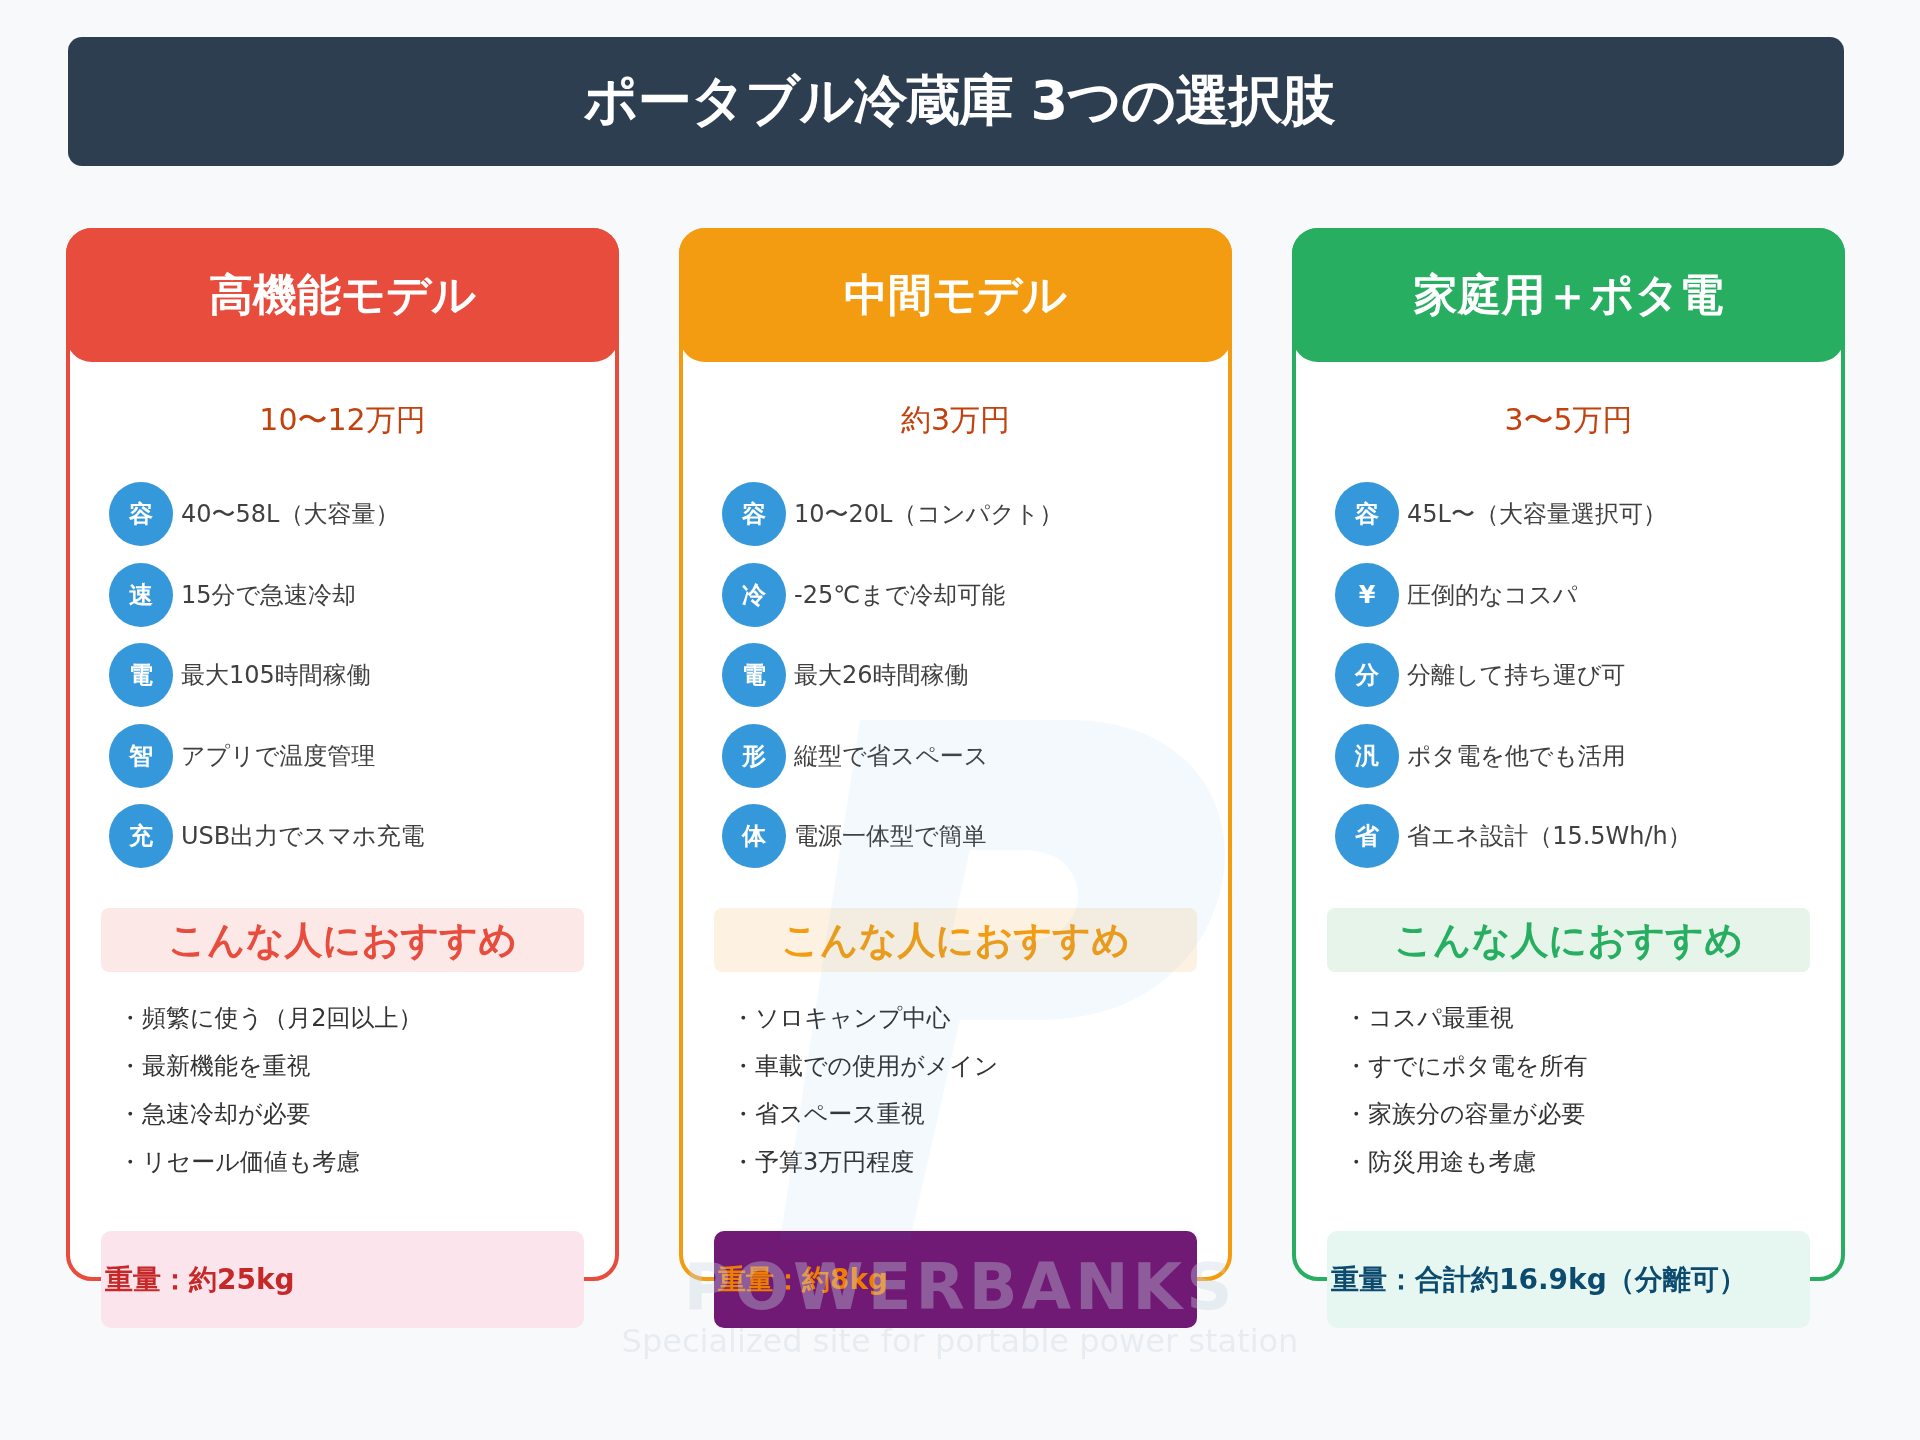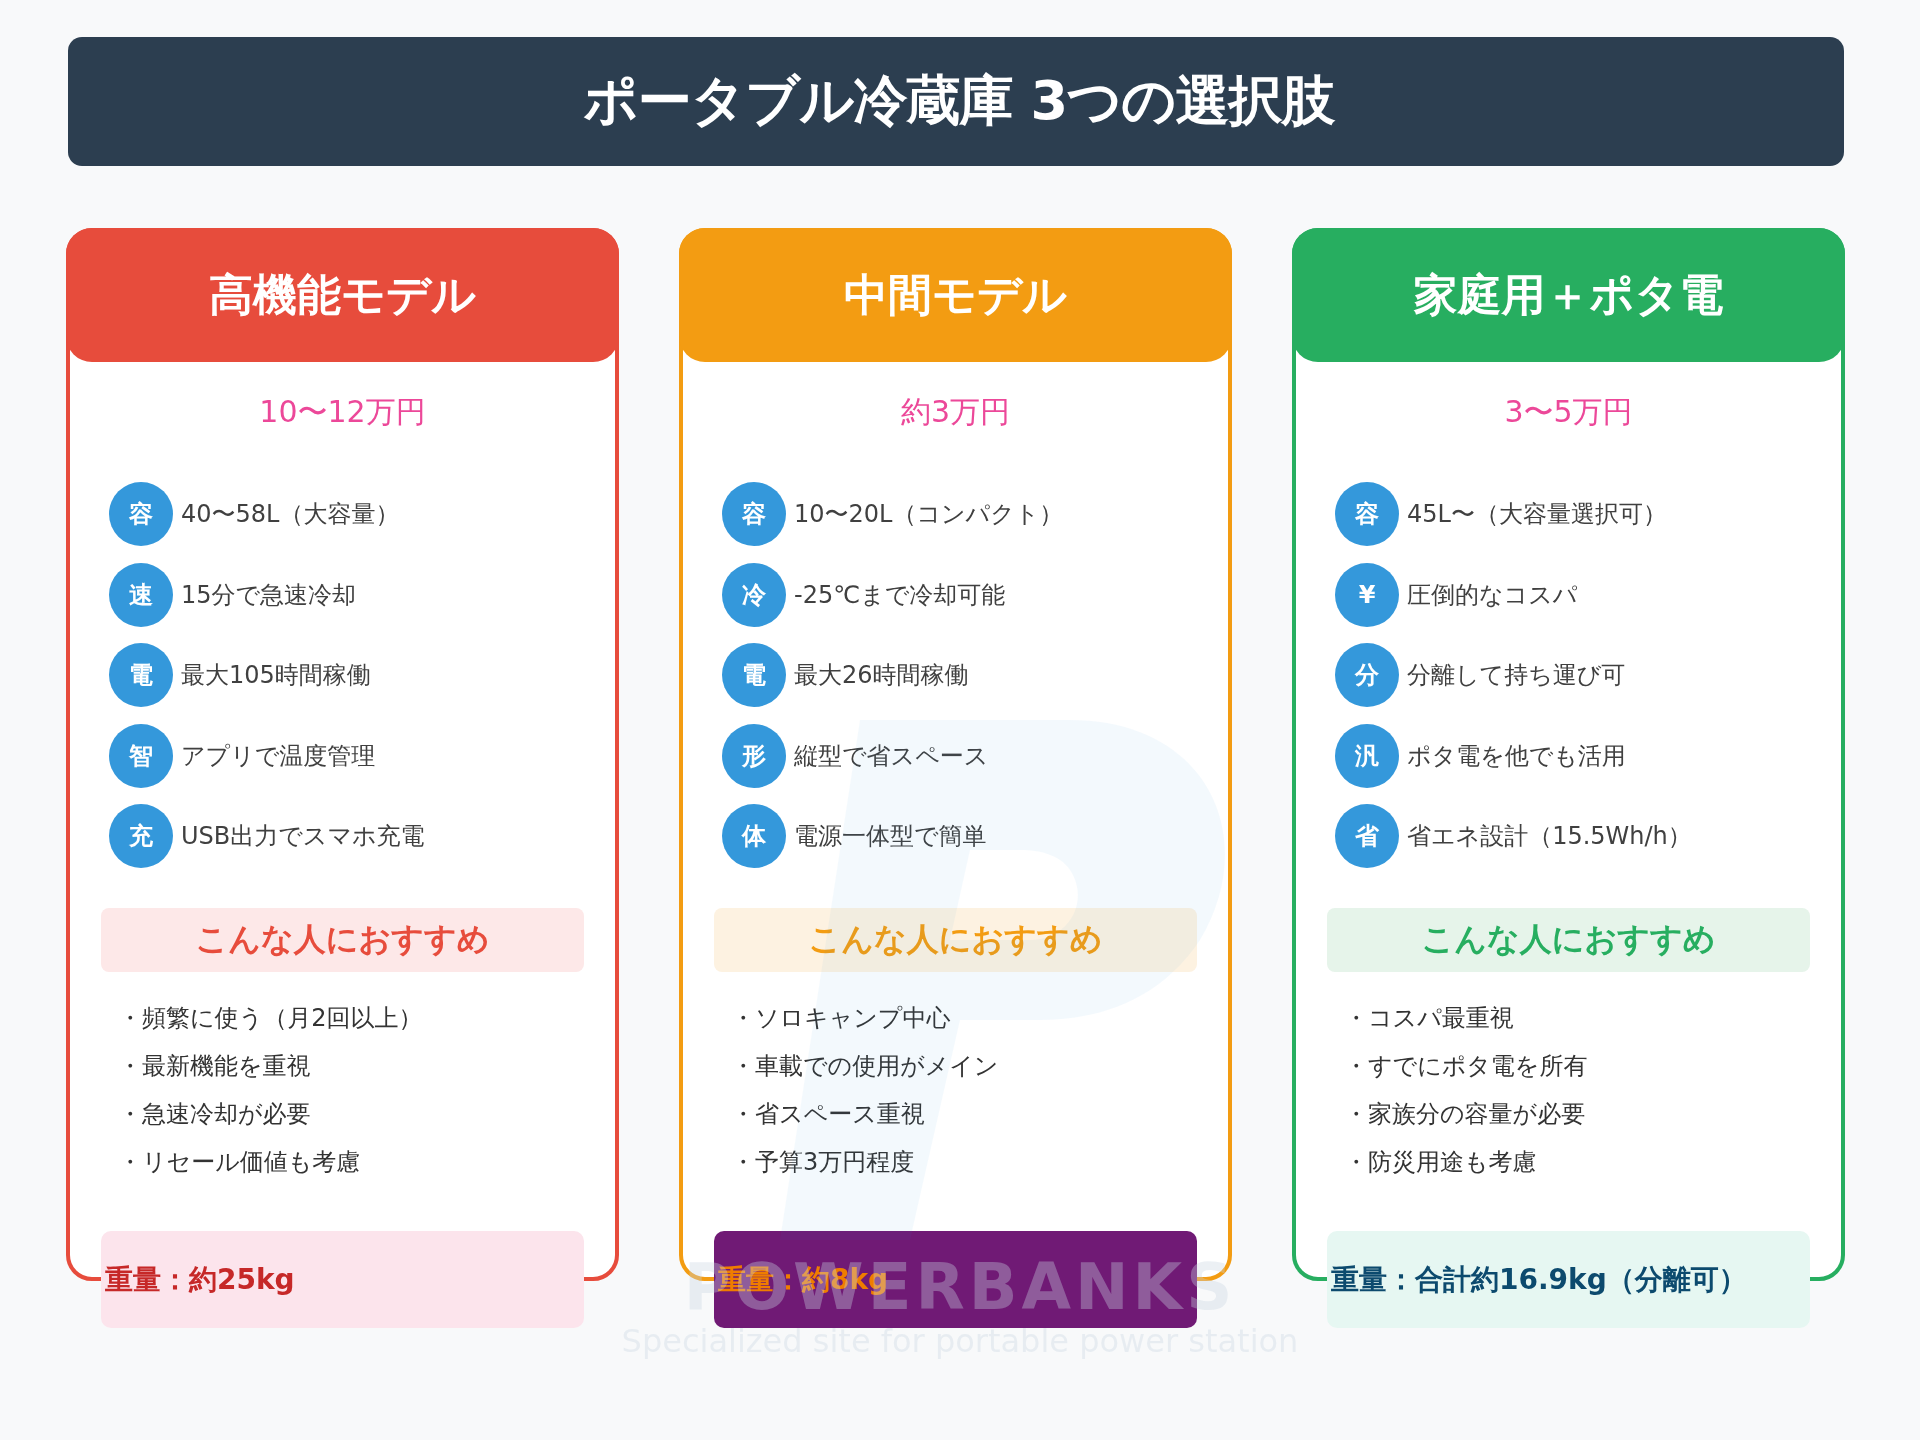--- a/index.html
+++ b/index.html
@@ -37,36 +37,36 @@
     position: absolute; top: 228px; width: 553px; height: 1053px;
     border: 4px solid; border-radius: 26px; background: #ffffff;
   }
   .card-header {
     position: absolute; left: -4px; top: -4px; width: 553px; height: 134px;
     border-radius: 26px 26px 26px 26px;
     display: flex; align-items: center; justify-content: center;
   }
   .card-header h2 { color: #fff; font-size: 44px; font-weight: bold; }
   .price {
-    position: absolute; top: 160px; left: 0; width: 100%; text-align: center;
-    font-size: 30px; color: #ec4899;
+    position: absolute; top: 168px; left: 0; width: 100%; text-align: center;
+    font-size: 30px; color: #c2410c;
   }
   .features { position: absolute; top: 250px; left: 39px; right: 20px; }
   .feature { display: flex; align-items: center; height: 64px; margin-bottom: 16.5px; }
   .feature-icon {
     width: 64px; height: 64px; border-radius: 50%; background: #3498db;
     color: #fff; font-weight: bold; font-size: 24px;
     display: flex; align-items: center; justify-content: center; flex-shrink: 0;
   }
   .feature-text { margin-left: 8px; font-size: 24px; color: #404040; white-space: nowrap; }
   .rec-box {
     position: absolute; left: 31px; top: 676px; width: 483px; height: 64px;
     border-radius: 8px; display: flex; align-items: center; justify-content: center;
   }
-  .rec-box span { font-size: 32px; font-weight: bold; }
+  .rec-box span { font-size: 38px; font-weight: bold; }
   .rec-list { position: absolute; left: 48px; top: 762px; list-style: none; }
   .rec-list li { font-size: 24px; color: #333; height: 48px; line-height: 48px; }
   .rec-list li::before { content: "・"; }
   .weight-box {
     position: absolute; left: 31px; top: 999px; width: 483px; height: 97px;
     border-radius: 10px; padding-left: 4px; display: flex; align-items: center;
     z-index: 2;
   }
   .weight-box span { font-size: 28px; font-weight: bold; }
 </style>

